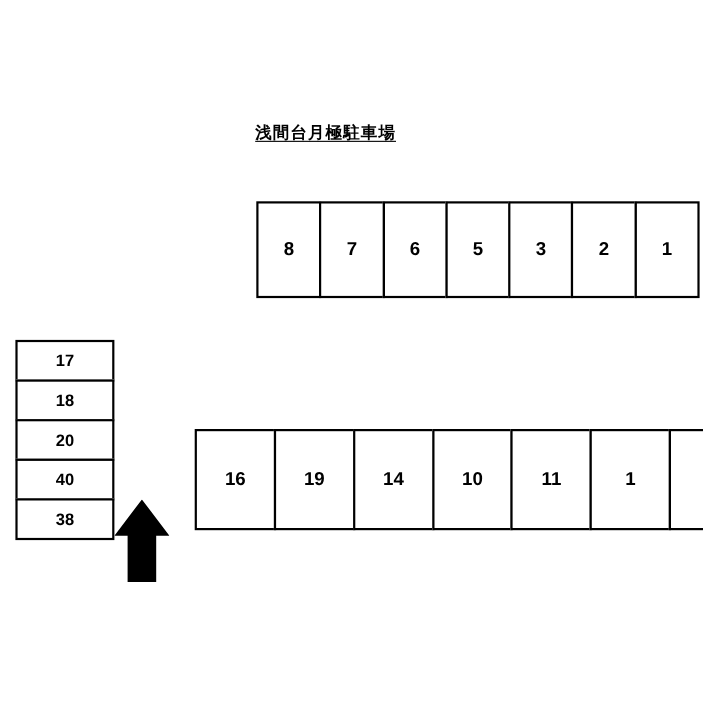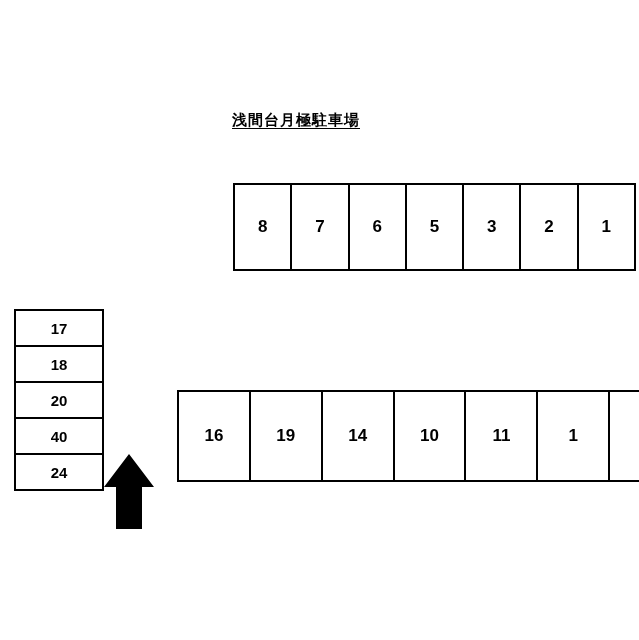--- a/index.html
+++ b/index.html
@@ -102,21 +102,21 @@
       <div class="cell">3</div>
       <div class="cell">2</div>
       <div class="cell">1</div>
     </div>
 
   <div class="col">
       <div class="cell">17</div>
       <div class="cell">18</div>
       <div class="cell">20</div>
       <div class="cell">40</div>
-      <div class="cell">24</div>
+      <div class="cell">38</div>
     </div>
 
   <div class="row row-bottom">
       <div class="cell">16</div>
       <div class="cell">19</div>
       <div class="cell">14</div>
       <div class="cell">10</div>
       <div class="cell">11</div>
       <div class="cell">1</div>
       <div class="cell">9</div>

